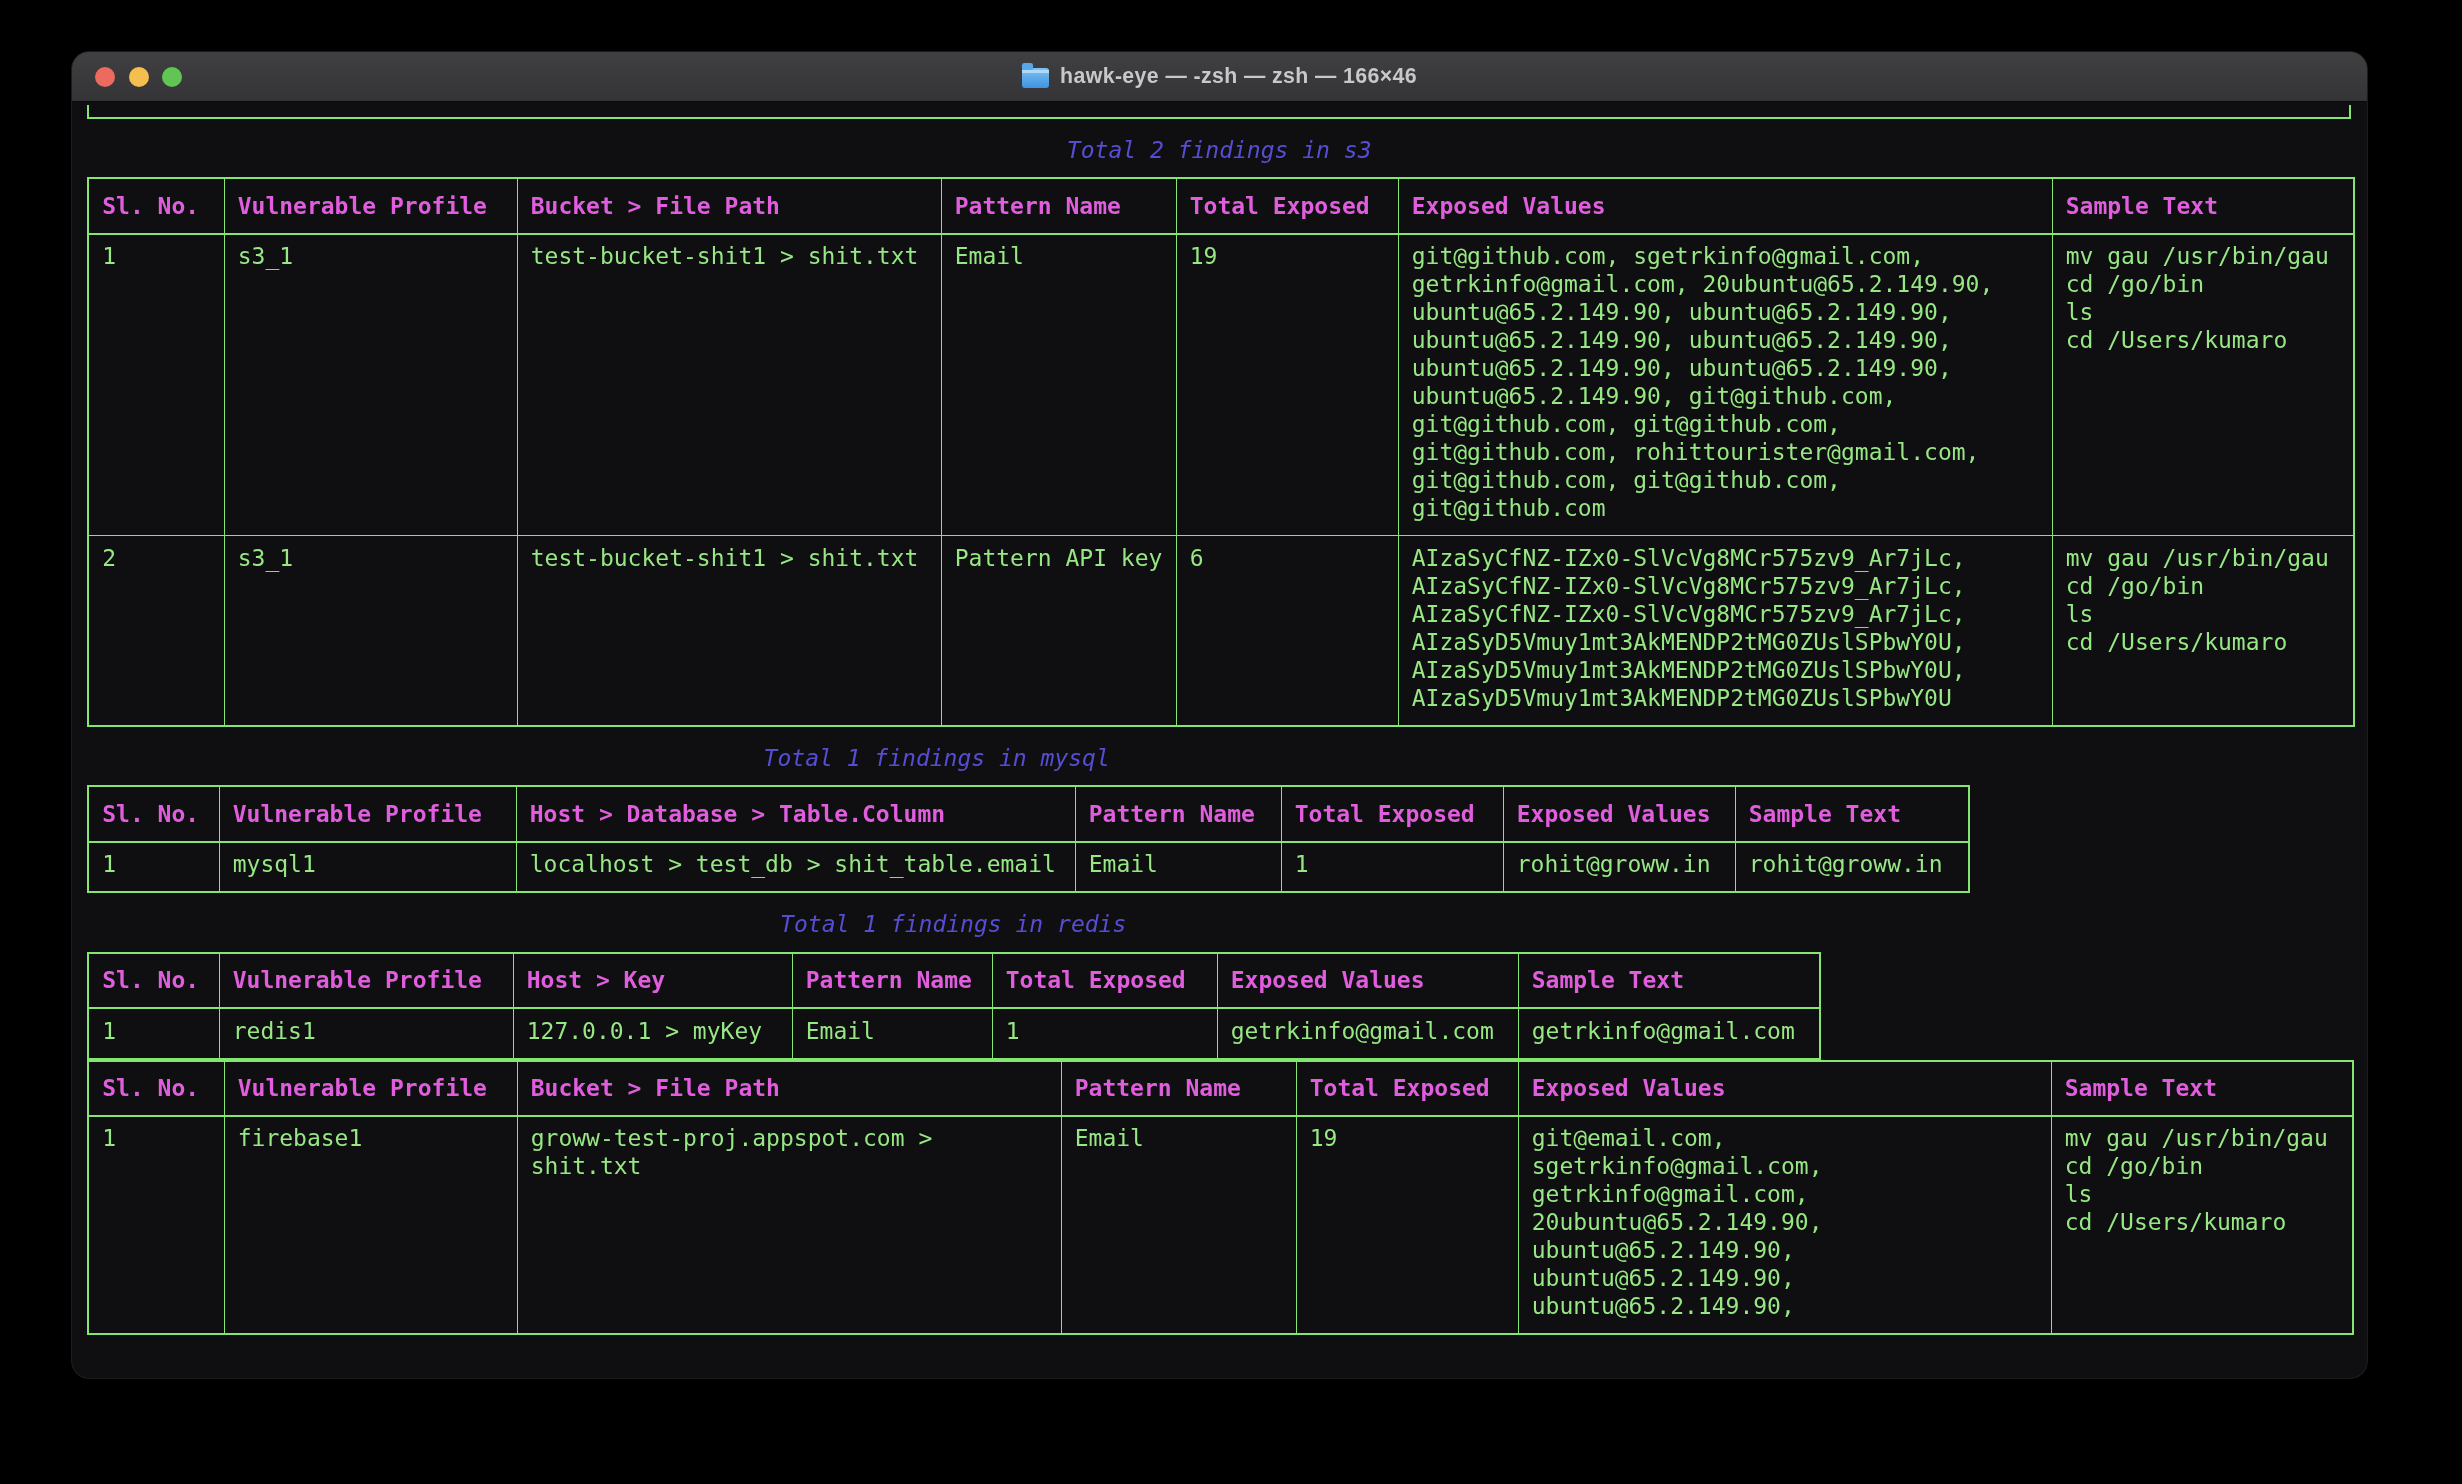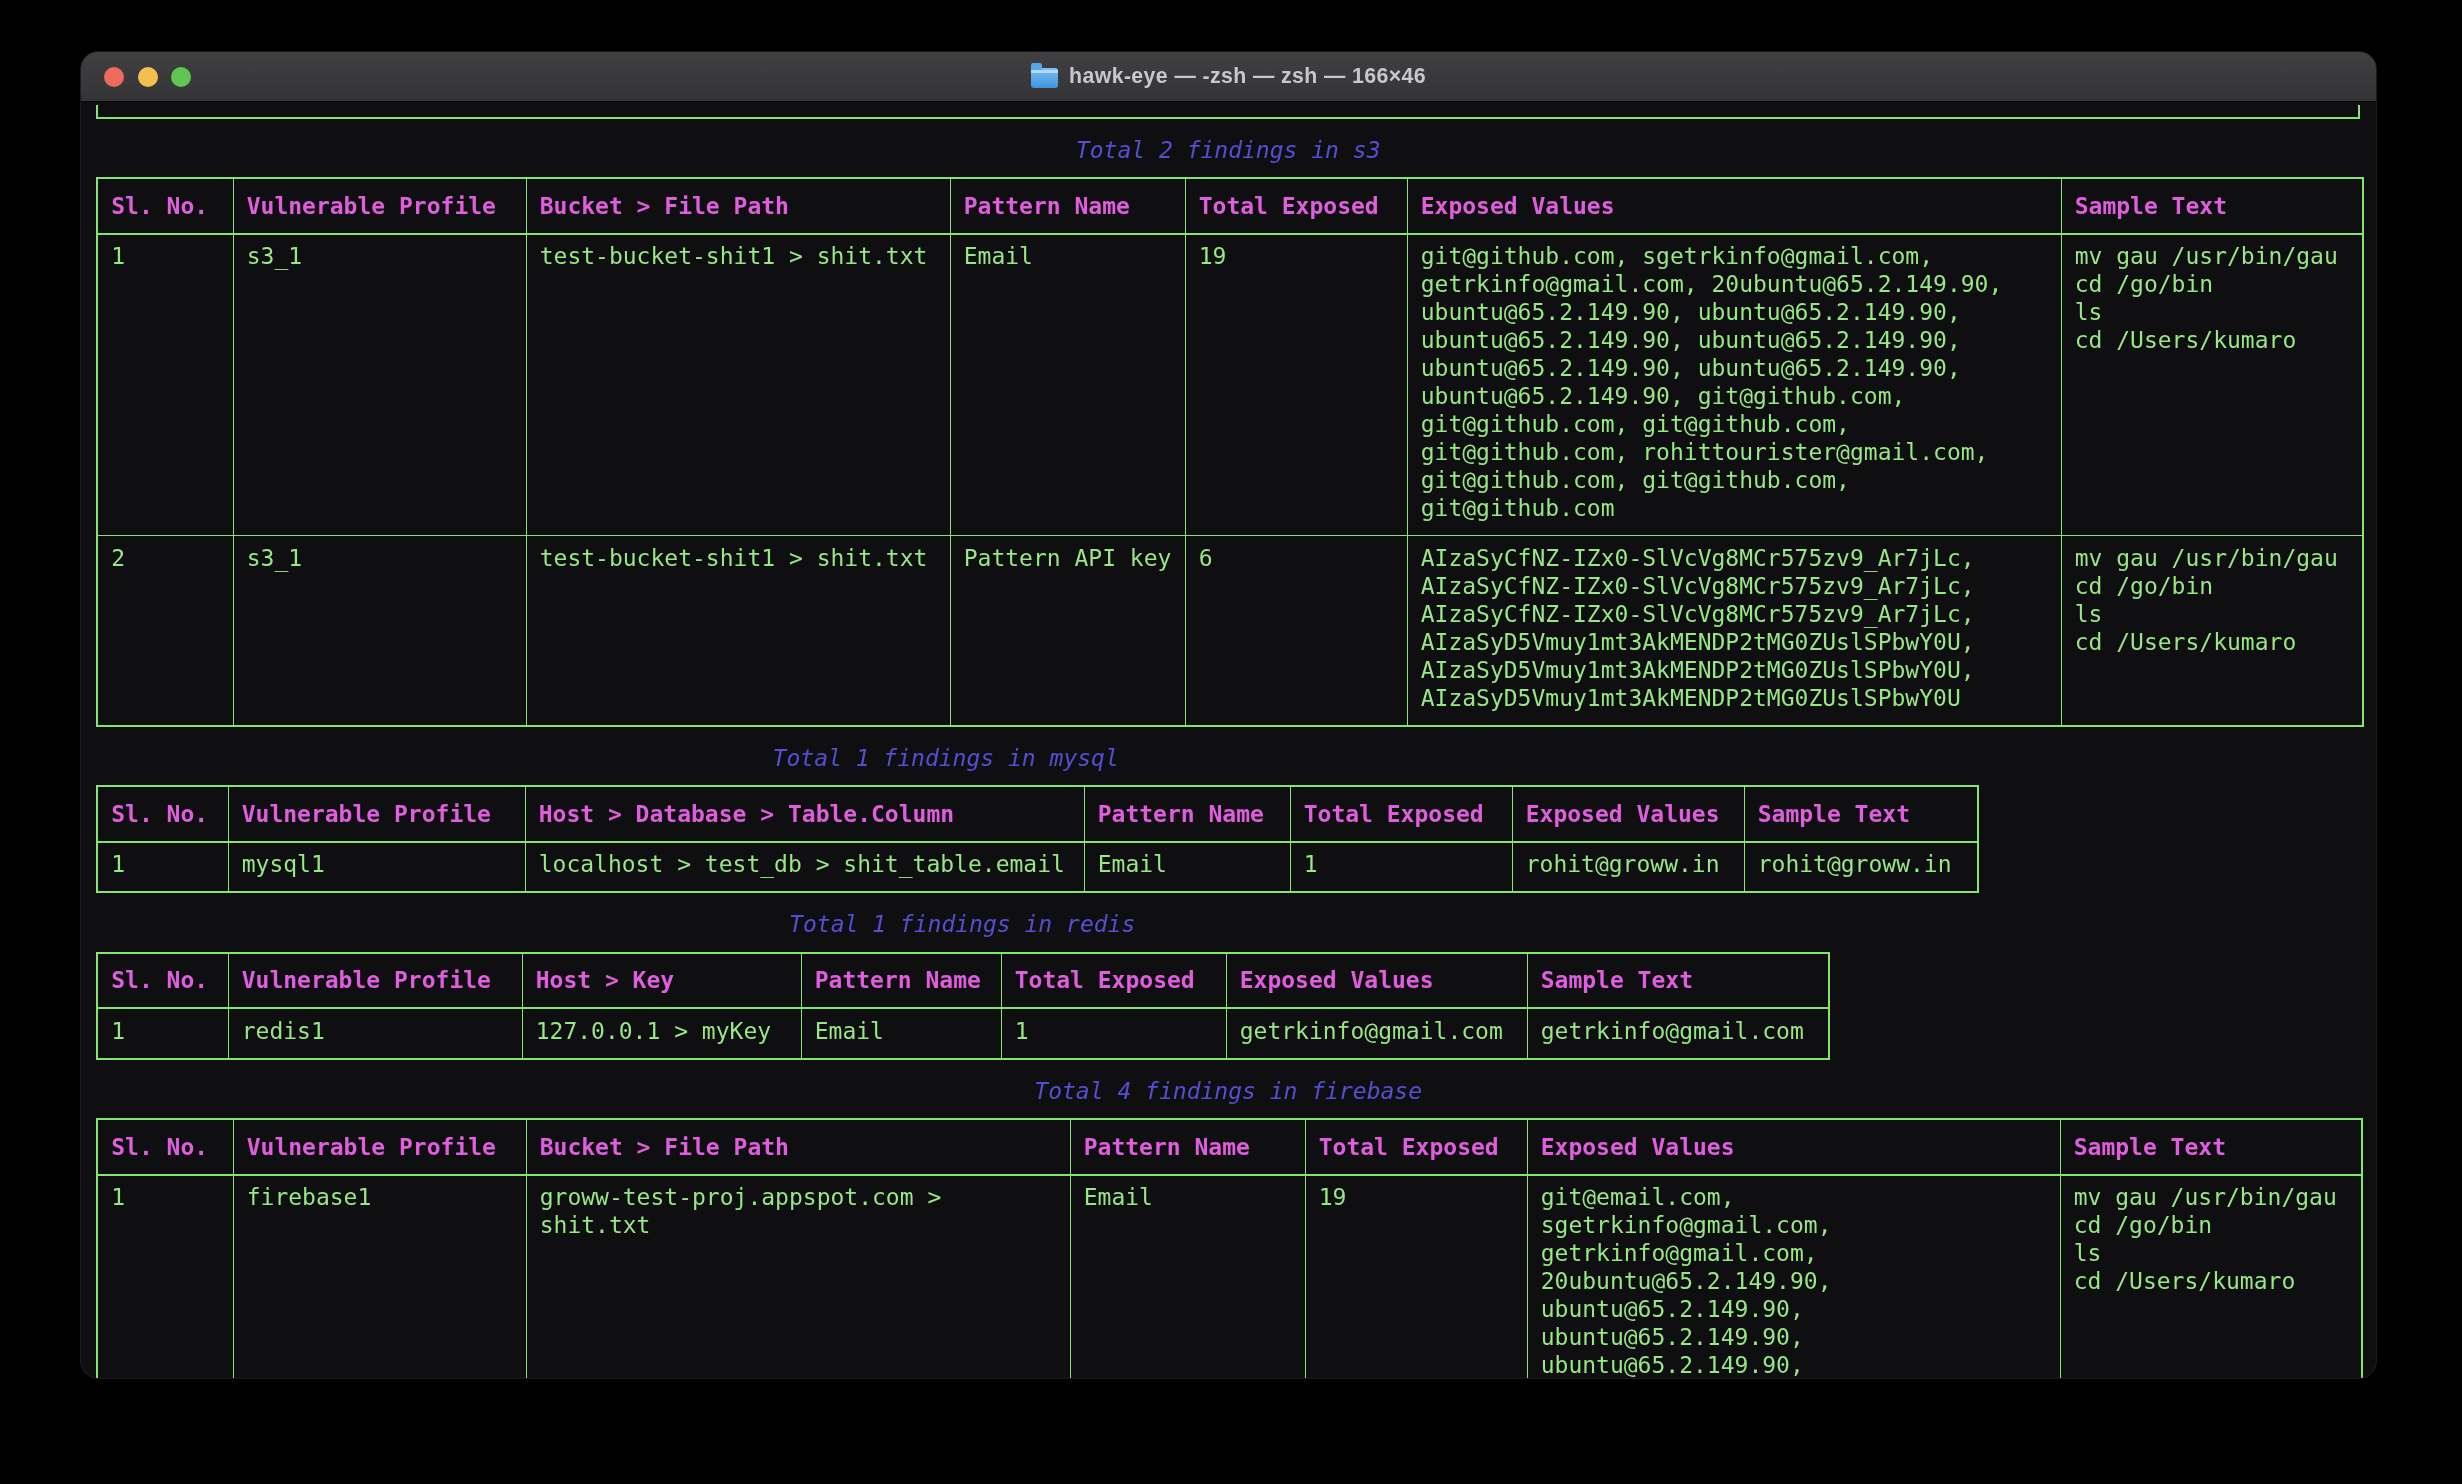--- a/index.html
+++ b/index.html
@@ -10,21 +10,21 @@
     --term-bg:#0f0f11;
   }
   *{margin:0;padding:0;box-sizing:border-box;}
   html,body{background:#000;}
   body{
     width:2462px;height:1484px;
     position:relative;overflow:hidden;
     font-family:"DejaVu Sans Mono", monospace;
   }
   .window{
-    position:absolute;left:81px;top:52px;width:2295px;height:1326px;
+    position:absolute;left:72px;top:52px;width:2295px;height:1326px;
     background:var(--term-bg);
     border-radius:17px;
     overflow:hidden;
     box-shadow:0 0 0 0.8px rgba(255,255,255,.14), 0 34px 84px rgba(0,0,0,.85);
   }
   .titlebar{
     height:50px;
     background:linear-gradient(#404042,#343436);
     border-bottom:0.8px solid #0a0a0a;
     display:flex;align-items:center;justify-content:center;
@@ -247,21 +247,20 @@
           <td>Email</td>
           <td>1</td>
           <td>getrkinfo@gmail.com</td>
           <td>getrkinfo@gmail.com</td>
         </tr>
       </tbody>
         </table>
     </div>
 
     <div class="section sec-firebase">
-      <div class="heading">Total 4 findings in firebase</div>
       <table class="findings">
         <colgroup>
           <col style="width:136px">
             <col style="width:293px">
             <col style="width:544px">
             <col style="width:235px">
             <col style="width:222px">
             <col style="width:533px">
             <col style="width:302px">
         </colgroup>

